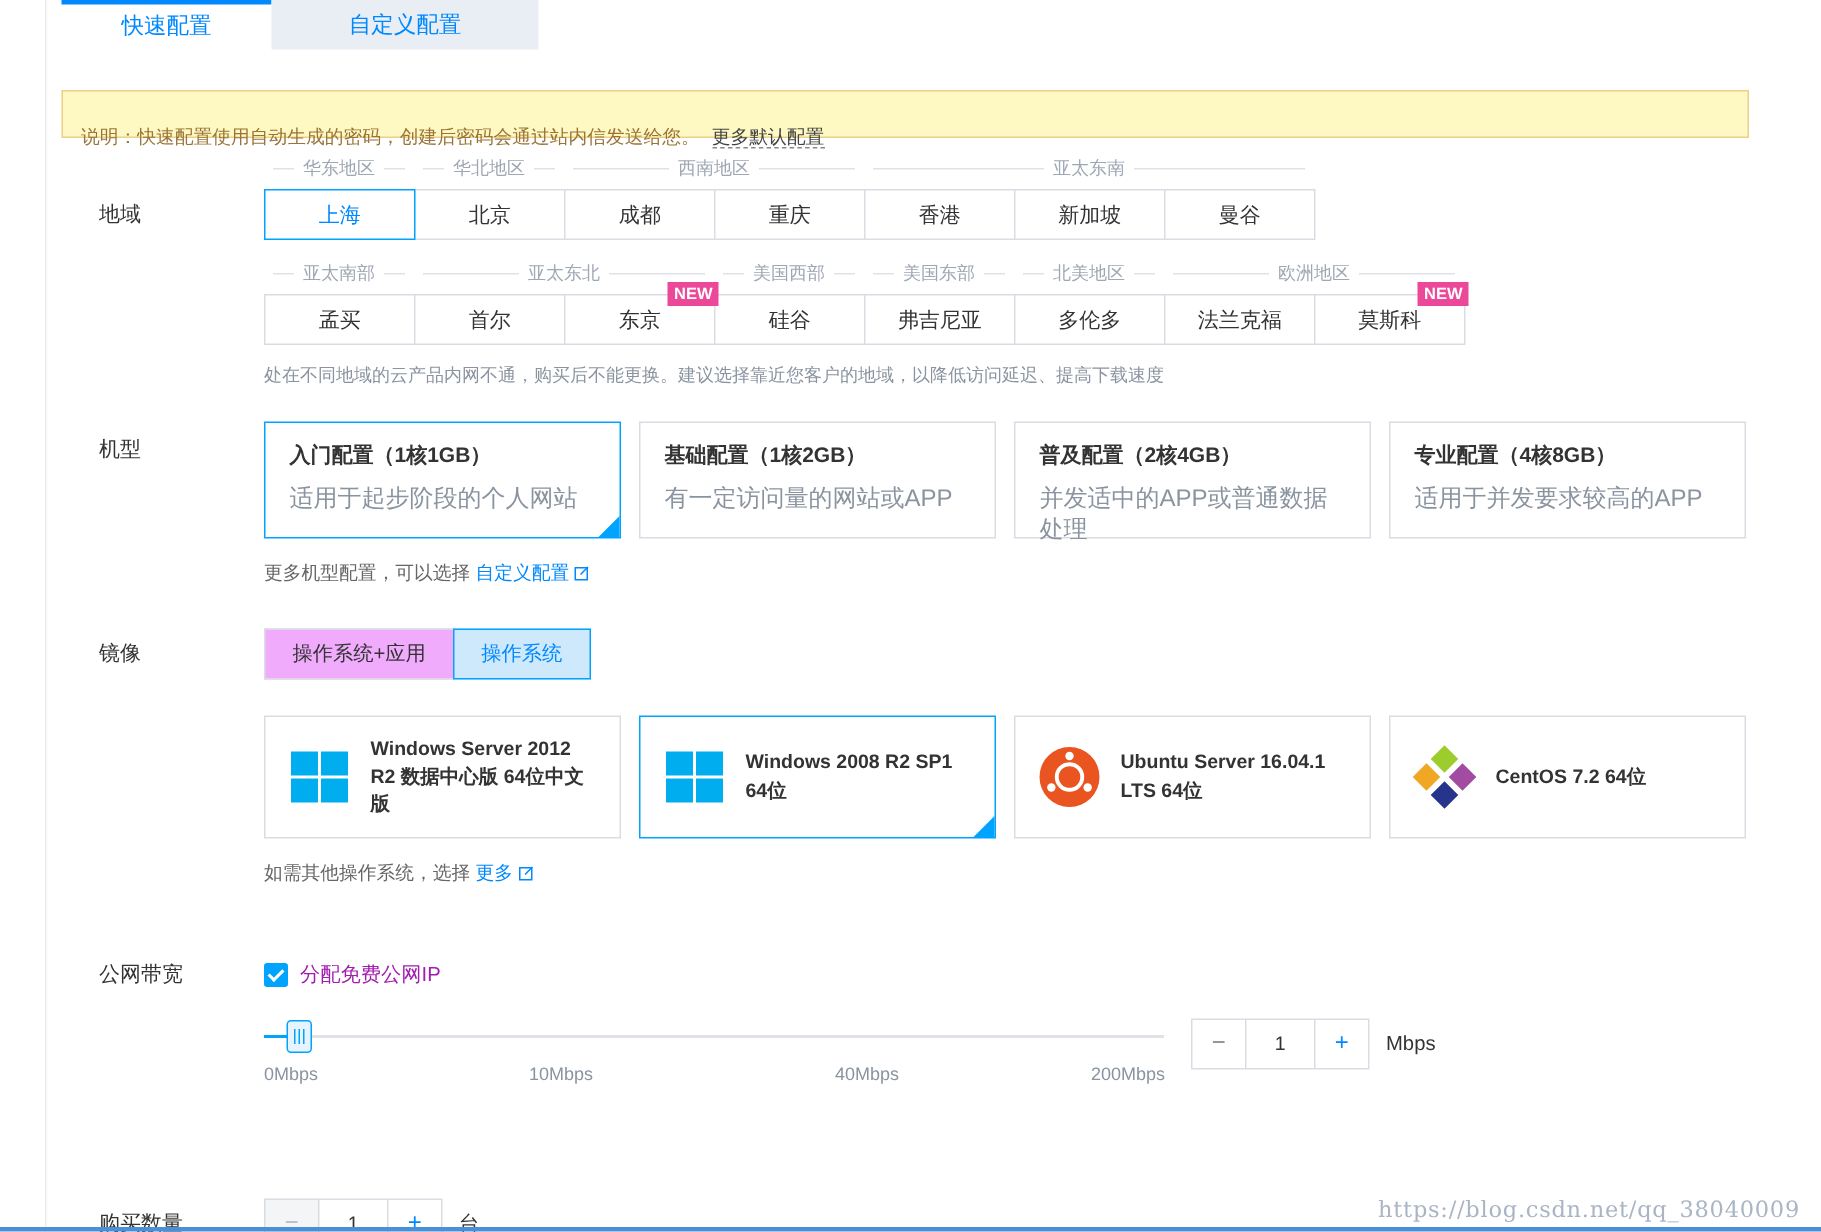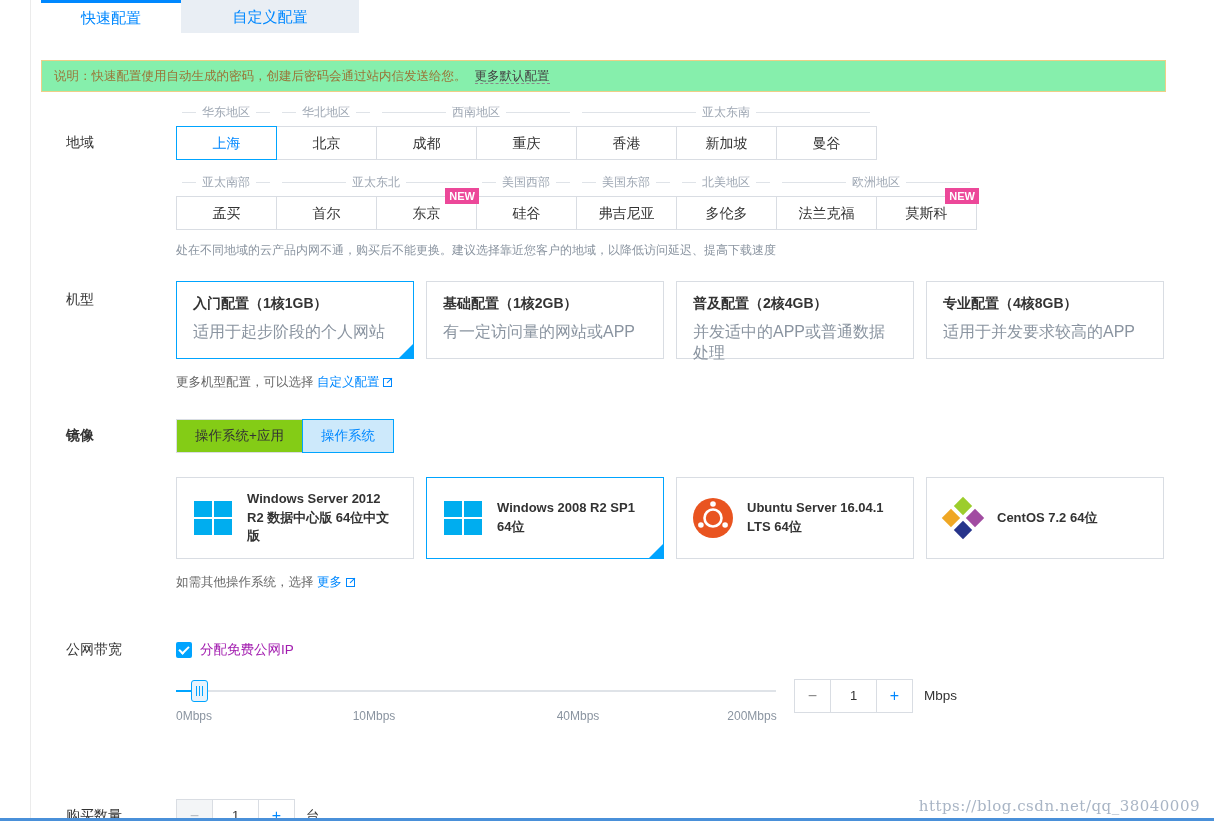--- a/index.html
+++ b/index.html
@@ -7,22 +7,22 @@
     font-family:"Liberation Sans","DejaVu Sans",sans-serif; }
   .panel { position:absolute; left:30px; top:0; right:0; bottom:0; border-left:1px solid #ebebeb; background:#fff; }
 
   
   .tabs { display:flex; margin-left:10px;align-items:flex-end; }
   .tab { height:33px; line-height:33px; text-align:center; font-size:15px; color:#0088ff; cursor:pointer; }
   .tab.active { width:140px; background:#fff; border-top:3px solid #0088ff; line-height:30px; }
   .tab.inactive { width:178px; background:#e9eef4; }
 
   
-  .notice { margin:27px 48px 0 10px; border:1px solid #eecf87; background:#86efac; height:32px;
-    line-height:30px; font-size:12.5px; color:#9a7437; padding:0 12px; white-space:nowrap; }
+  .notice { margin:27px 48px 0 10px; border:1px solid #eecf87; background:#fef9c3; height:32px;
+    line-height:30px; font-size:12.5px; color:#9a7437; padding:15px 12px; white-space:nowrap; }
   .notice-link { color:#444; margin-left:8px; border-bottom:1px dashed #888; cursor:pointer; }
 
   
   .section { display:flex; }
   .section-label { width:145px; flex:none; padding-left:35px; font-size:14px; color:#333; }
   .section-body { flex:1; }
 
   
   .region-row { display:flex; }
   .region-row + .region-row { margin-top:14px; }
@@ -46,21 +46,21 @@
   .machine-card { height:78px; padding:13px 16px; }
   .machine-title { font-size:14px; font-weight:bold; color:#333; }
   .machine-desc { margin-top:9px; font-size:16px; color:#8a94a0; }
   .section-note { margin-top:15px; font-size:12.5px; color:#666; }
   .link { color:#0088ff; cursor:pointer; }
   .ext-icon { position:relative; display:inline-block; width:9px; height:9px; border:1px solid currentColor; margin-left:4px; vertical-align:-1px; }
   .ext-icon::before { content:""; position:absolute; width:7px; height:1px; background:currentColor; right:-2px; top:1px; transform:rotate(-45deg); }
 
   
   .toggles { display:flex; }
-  .toggle { height:34px; line-height:32px; border:1px solid #d9dde3; background:#84cc16; padding:0 18px;
+  .toggle { height:34px; line-height:32px; border:1px solid #d9dde3; background:#f0abfc; padding:0 18px;
     font-size:13.5px; color:#333; margin-right:-1px; cursor:pointer; }
   .toggle.selected { background:#cde9fb; border-color:#00a4ff; color:#0088ff; position:relative; z-index:1; }
   .os-cards { margin-top:24px; }
   .os-card { height:82px; display:flex; align-items:center; padding:0 14px; }
   .os-logo { width:44px; height:44px; flex:none; margin-right:12px; }
   .os-title { font-size:13px; font-weight:bold; color:#333; line-height:1.45; }
 
   
   .checkbox-row { display:flex; align-items:center; font-size:13.5px; color:#a21caf; }
   .checkbox { width:16px; height:16px; background:#00a4ff; border-radius:2px; margin-right:8px; position:relative; cursor:pointer; }
@@ -90,21 +90,21 @@
     font-size:13px; color:#333; margin-right:-1px; background:#fff; }
   .stepper-unit { margin-left:12px; line-height:34px; font-size:13.5px; color:#333; }
 
   
   .watermark { position:absolute; right:14px; bottom:6px; font-family:"DejaVu Serif",serif;
     font-size:15px; color:#a9b5c5; text-shadow:1px 1px 0 #fff; letter-spacing:.5px; }
   .bottom-bar { position:absolute; left:0; right:0; bottom:0; height:3px; background:#4a90d9; }
 
   .mt-region { margin-top:12px; } .pt-region { padding-top:30px; }
   .mt-machine { margin-top:22px; } .pt-machine { padding-top:10px; }
-  .mt-image { margin-top:28px; } .pt-image { padding-top:8px;font-weight:bold; }
+  .mt-image { margin-top:28px; } .pt-image { padding-top:8px; }
   .mt-band { margin-top:50px; }
   .mt-qty { margin-top:72px; } .pt-qty { padding-top:8px; }
   .qty-row { display:flex; }
 </style>
 </head>
 <body>
 
 <div class="panel">
 
   <div class="tabs">

